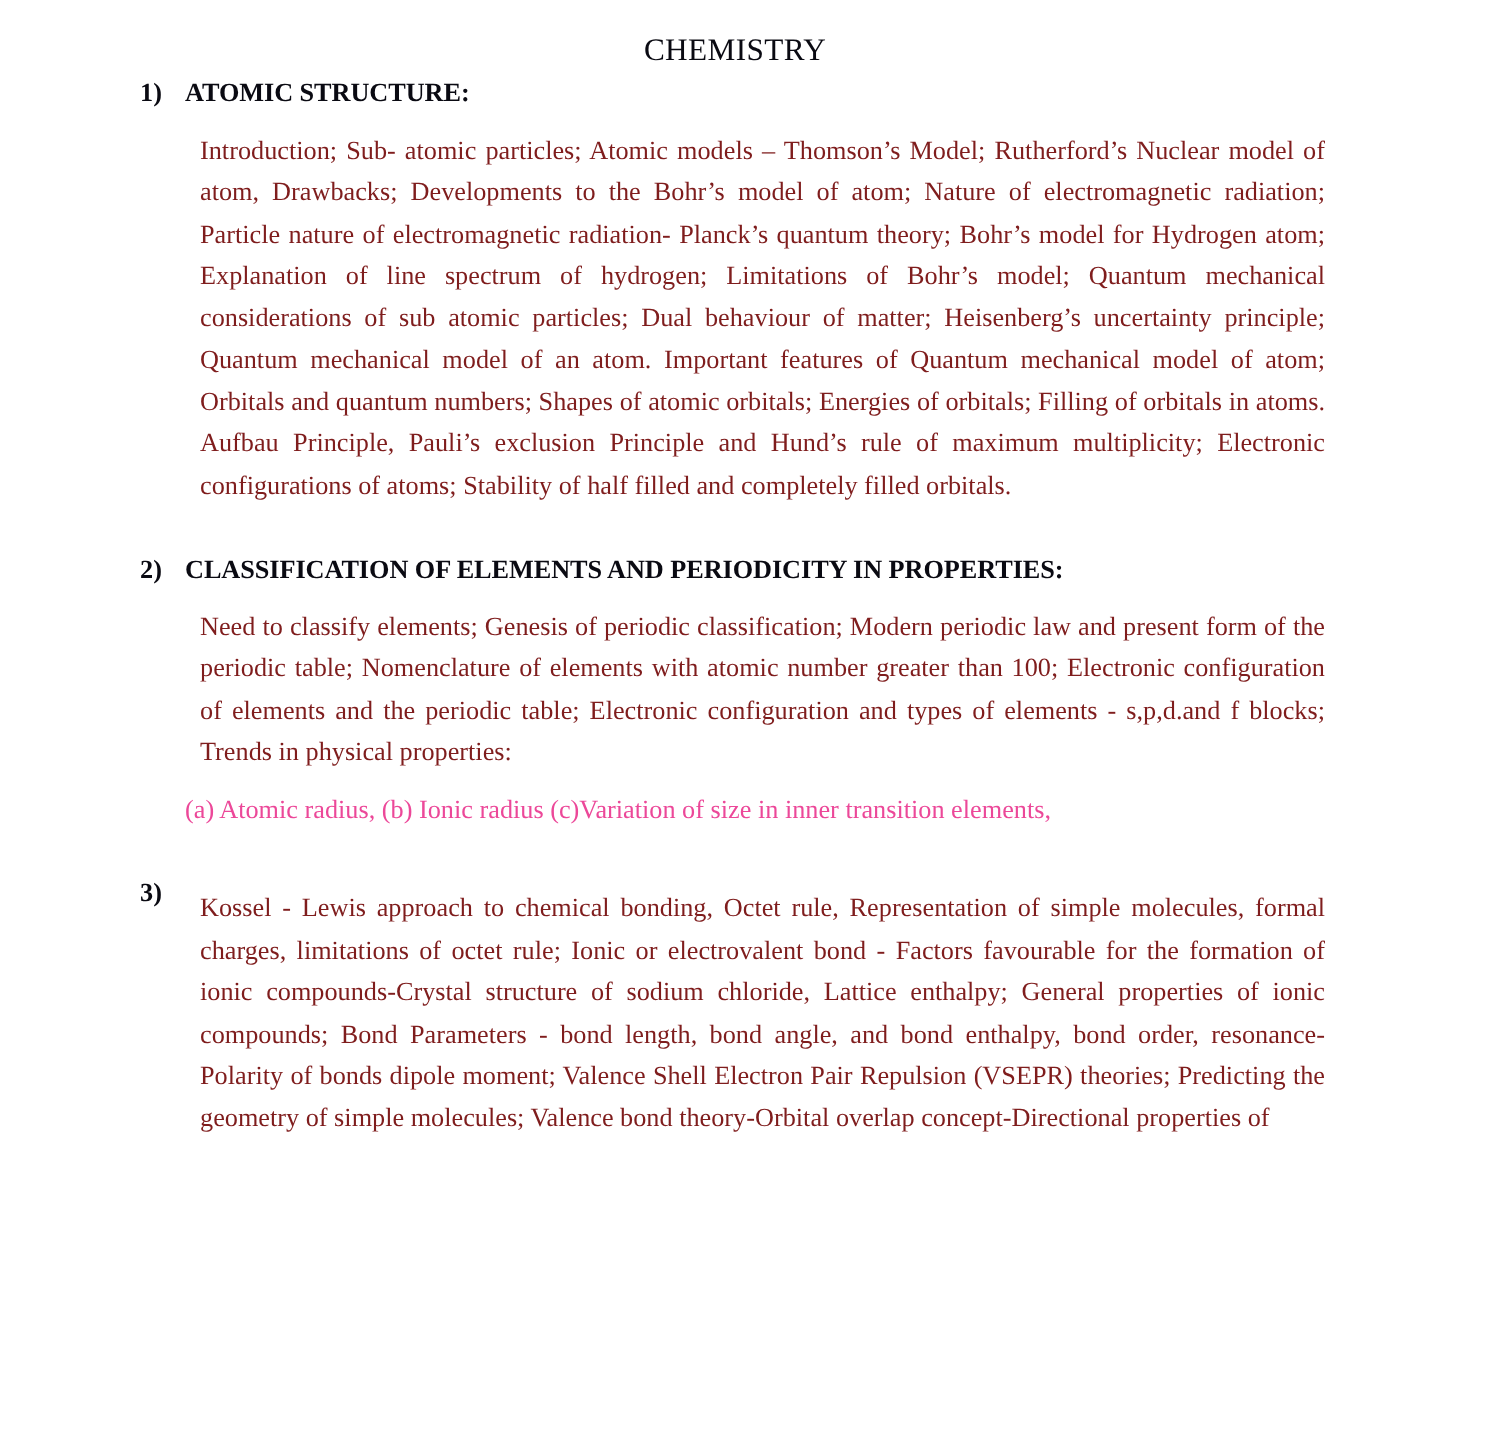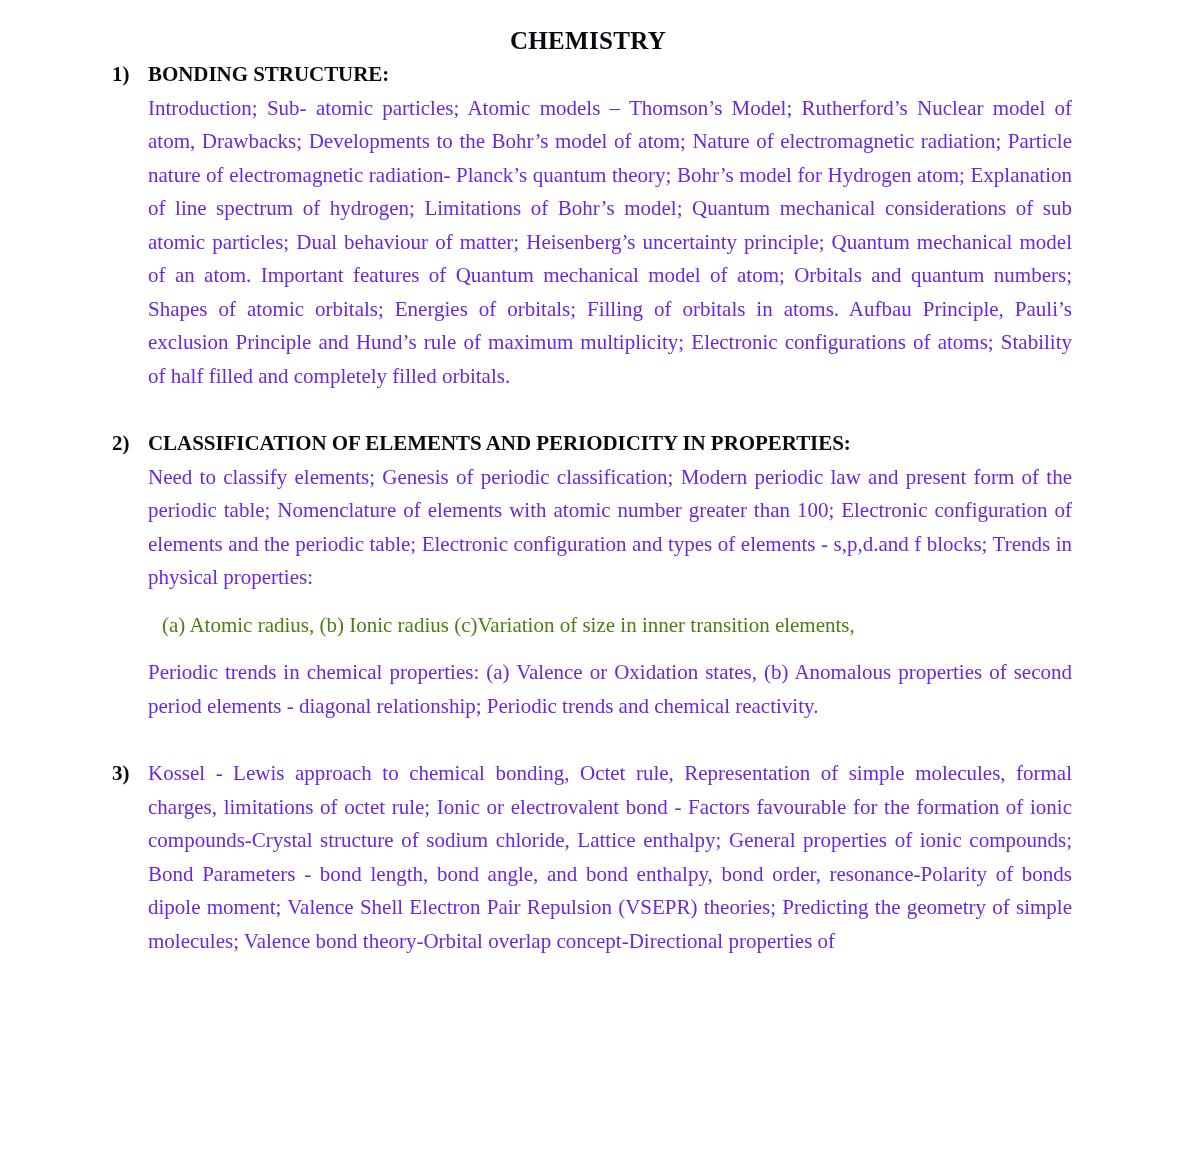--- a/index.html
+++ b/index.html
@@ -21,21 +21,21 @@
     width: 1200px;
     height: 1151px;
     overflow: hidden;
     padding: 0;
     box-sizing: border-box;
   }
 
   
   .doc-title {
     text-align: center;
-    font-weight: bold;
+    font-weight: normal;
     font-size: 25px;
     line-height: 34px;
     letter-spacing: 0.3px;
     margin: 0;
     padding-top: 24px;
     padding-right: 24px;
     color: #0a0a12;
   }
 
   
@@ -71,34 +71,34 @@
     font-size: 21px;
     line-height: 33.5px;
     letter-spacing: -0.05px;
     margin: 0;
     color: #0a0a12;
   }
 
   .section-body {
     font-size: 21px;
     line-height: 33.5px;
-    margin: 0;
+    margin: 12px;
     text-align: justify;
     text-justify: inter-word;
-    color: #6d28d9;
+    color: #7f1d1d;
   }
 
   
   .plain-line {
     font-size: 21px;
     line-height: 33.5px;
     text-align: left;
-    margin: 14px;
+    margin: 0;
     white-space: nowrap;
-    color: #4d7c0f;
+    color: #ec4899;
   }
 
   
   .section-body.tail {
     margin-top: 0;
   }
 
   
   .clipped {
     overflow: hidden;
@@ -108,30 +108,29 @@
 <body>
 
 <div class="page">
 
   <h1 class="doc-title">CHEMISTRY</h1>
 
   <div class="content">
 
     <div class="section">
       <span class="section-number">1)</span>
-      <div class="section-heading">BONDING STRUCTURE:</div>
+      <div class="section-heading">ATOMIC STRUCTURE:</div>
       <p class="section-body para">Introduction; Sub- atomic particles; Atomic models – Thomson’s Model; Rutherford’s Nuclear model of atom, Drawbacks; Developments to the Bohr’s model of atom; Nature of electromagnetic radiation; Particle nature of electromagnetic radiation- Planck’s quantum theory; Bohr’s model for Hydrogen atom; Explanation of line spectrum of hydrogen; Limitations of Bohr’s model; Quantum mechanical considerations of sub atomic particles; Dual behaviour of matter; Heisenberg’s uncertainty principle; Quantum mechanical model of an atom. Important features of Quantum mechanical model of atom; Orbitals and quantum numbers; Shapes of atomic orbitals; Energies of orbitals; Filling of orbitals in atoms. Aufbau Principle, Pauli’s exclusion Principle and Hund’s rule of maximum multiplicity; Electronic configurations of atoms; Stability of half filled and completely filled orbitals.</p>
     </div>
 
     <div class="section">
       <span class="section-number">2)</span>
       <div class="section-heading">CLASSIFICATION OF ELEMENTS AND PERIODICITY IN PROPERTIES:</div>
       <p class="section-body para">Need to classify elements; Genesis of periodic classification; Modern periodic law and present form of the periodic table; Nomenclature of elements with atomic number greater than 100; Electronic configuration of elements and the periodic table; Electronic configuration and types of elements - s,p,d.and f blocks; Trends in physical properties:</p>
       <div class="plain-line">(a) Atomic radius, (b) Ionic radius (c)Variation of size in inner transition elements,</div>
-      <p class="section-body tail">Periodic trends in chemical properties: (a) Valence or Oxidation states, (b) Anomalous properties of second period elements - diagonal relationship; Periodic trends and chemical reactivity.</p>
     </div>
 
     <div class="section clipped">
       <span class="section-number">3)</span>
       <p class="section-body para">Kossel - Lewis approach to chemical bonding, Octet rule, Representation of simple molecules, formal charges, limitations of octet rule; Ionic or electrovalent bond - Factors favourable for the formation of ionic compounds-Crystal structure of sodium chloride, Lattice enthalpy; General properties of ionic compounds; Bond Parameters - bond length, bond angle, and bond enthalpy, bond order, resonance-Polarity of bonds dipole moment; Valence Shell Electron Pair Repulsion (VSEPR) theories; Predicting the geometry of simple molecules; Valence bond theory-Orbital overlap concept-Directional properties of</p>
     </div>
 
   </div>
 </div>
 

